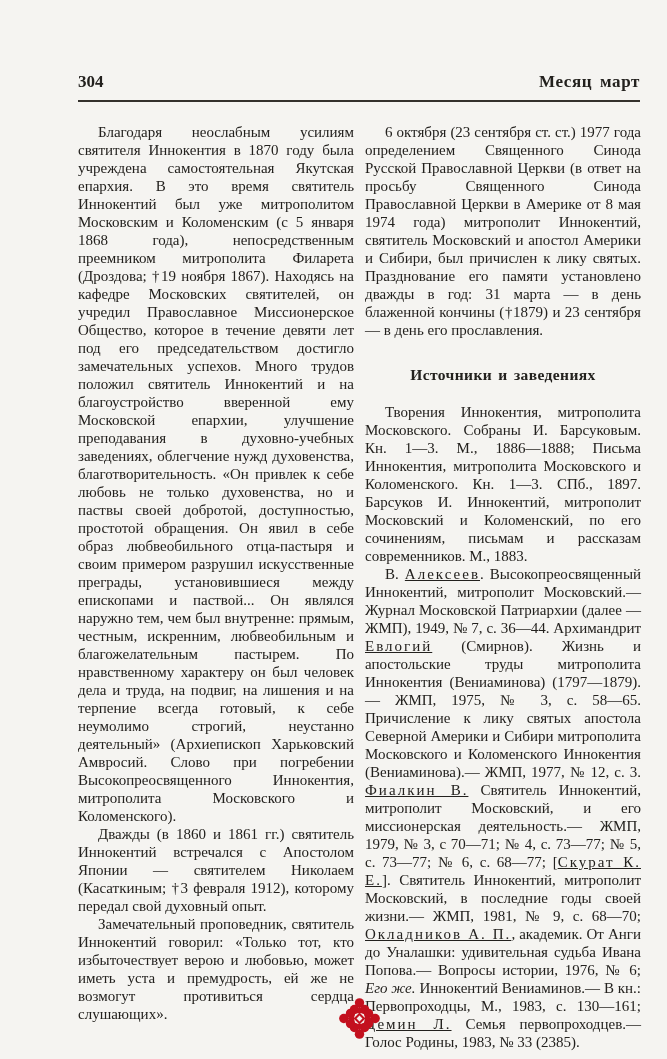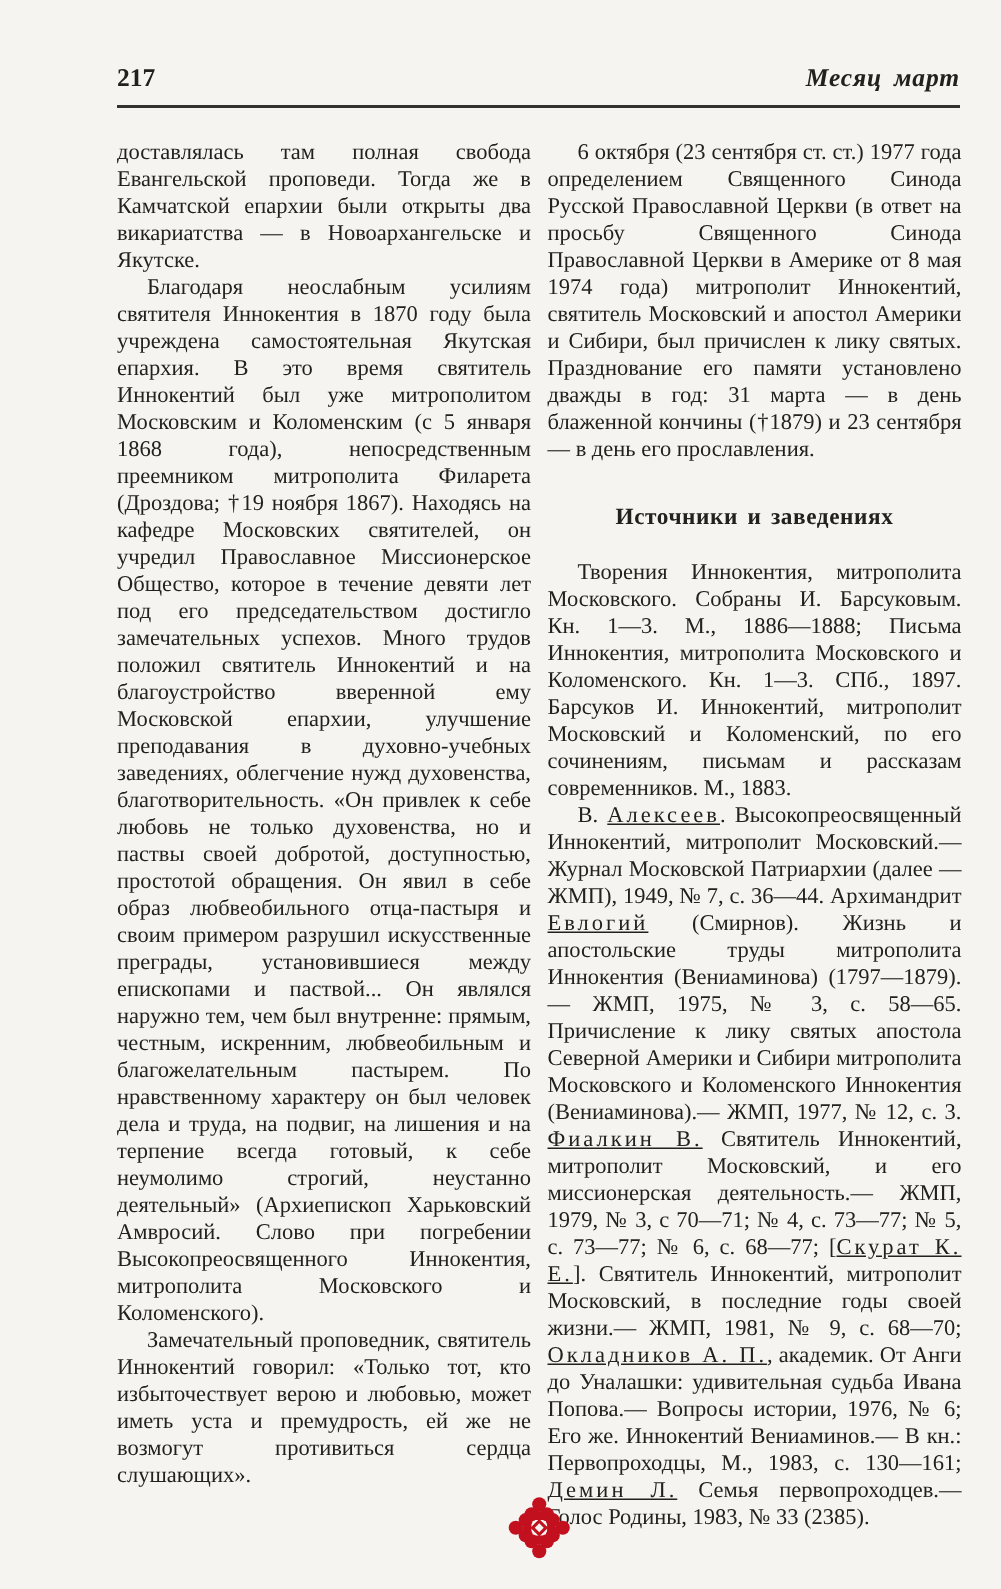--- a/index.html
+++ b/index.html
@@ -11,61 +11,61 @@
   .page {
     position: relative;
     width: 667px; height: 1059px;
     box-sizing: border-box;
     padding: 42px 27px 0 78px;
   }
   .header-row {
     display: flex; justify-content: space-between; align-items: baseline;
     font-size: 17px; font-weight: bold;
   }
-  .running-title { font-style: italic; letter-spacing: 0.6px; word-spacing: 3px; }
+  .running-title { letter-spacing: 0.6px; word-spacing: 3px; margin-top: 30px; }
   .header-rule { border: none; border-top: 2px solid #34312c; margin: 8px 0 0 0; }
   .columns { display: flex; gap: 11px; margin-top: 21px; }
   .col {
     width: 276px; flex: 0 0 276px;
     font-size: 15px; line-height: 18px;
     text-align: justify;
     hyphens: auto; -webkit-hyphens: auto;
   }
   .para { margin: 0; }
   .para.indent { text-indent: 20px; }
   .spaced { letter-spacing: 2px; text-decoration: underline; }
-  .italic { }
+  .italic { font-style: italic; }
   .sec-heading {
     font-weight: bold; text-align: center; text-indent: 0;
     font-size: 15.5px; letter-spacing: 0.4px; word-spacing: 2px;
     margin: 27px 0 19px 0;
   }
   .ornament {
     position: absolute; left: 336px; top: 995px;
     width: 47px; height: 47px;
     color: var(--ornament-color, #c3101e);
   }
   .ornament svg { display: block; width: 100%; height: 100%; }
 </style>
 </head>
 <body style="background: rgb(245, 244, 241); color: rgb(35, 33, 30);">
 
 <div class="page">
 
   <div class="header-row">
-    <span class="page-number">217</span>
+    <span class="page-number">304</span>
     <span class="running-title">Месяц март</span>
   </div>
 
   <hr class="header-rule" style="border-top-color: rgb(52, 49, 44);">
 
   <div class="columns">
     <div class="col">
-        <p class="para"><span>доставлялась там полная свобода Евангельской проповеди. Тогда же в Камчатской епархии были открыты два викариатства — в Новоархангельске и Якутске.</span></p>
         <p class="para indent"><span>Благодаря неослабным усилиям святителя Иннокентия в 1870 году была учреждена самостоятельная Якутская епархия. В это время святитель Иннокентий был уже митрополитом Московским и Коломенским (с 5 января 1868 года), непосредственным преемником митрополита Филарета (Дроздова; †19 ноября 1867). Находясь на кафедре Московских святителей, он учредил Православное Миссионерское Общество, которое в течение девяти лет под его председательством достигло замечательных успехов. Много трудов положил святитель Иннокентий и на благоустройство вверенной ему Московской епархии, улучшение преподавания в духовно-учебных заведениях, облегчение нужд духовенства, благотворительность. «Он привлек к себе любовь не только духовенства, но и паствы своей добротой, доступностью, простотой обращения. Он явил в себе образ любвеобильного отца-пастыря и своим примером разрушил искусственные преграды, установившиеся между епископами и паствой... Он являлся наружно тем, чем был внутренне: прямым, честным, искренним, любвеобильным и благожелательным пастырем. По нравственному характеру он был человек дела и труда, на подвиг, на лишения и на терпение всегда готовый, к себе неумолимо строгий, неустанно деятельный» (Архиепископ Харьковский Амвросий. Слово при погребении Высокопреосвященного Иннокентия, митрополита Московского и Коломенского).</span></p>
+        <p class="para indent"><span>Дважды (в 1860 и 1861 гг.) святитель Иннокентий встречался с Апостолом Японии — святителем Николаем (Касаткиным; †3 февраля 1912), которому передал свой духовный опыт.</span></p>
         <p class="para indent"><span>Замечательный проповедник, святитель Иннокентий говорил: «Только тот, кто избыточествует верою и любовью, может иметь уста и премудрость, ей же не возмогут противиться сердца слушающих».</span></p>
       </div>
     <div class="col">
         <p class="para indent"><span>6 октября (23 сентября ст. ст.) 1977 года определением Священного Синода Русской Православной Церкви (в ответ на просьбу Священного Синода Православной Церкви в Америке от 8 мая 1974 года) митрополит Иннокентий, святитель Московский и апостол Америки и Сибири, был причислен к лику святых. Празднование его памяти установлено дважды в год: 31 марта — в день блаженной кончины (†1879) и 23 сентября — в день его прославления.</span></p>
         <div class="sec-heading">Источники и заведениях</div>
         <p class="para indent"><span>Творения Иннокентия, митрополита Московского. Собраны И. Барсуковым. Кн. 1—3. М., 1886—1888; Письма Иннокентия, митрополита Московского и Коломенского. Кн. 1—3. СПб., 1897. Барсуков И. Иннокентий, митрополит Московский и Коломенский, по его сочинениям, письмам и рассказам современников. М., 1883.</span></p>
         <p class="para indent"><span>В. </span><span class="spaced">Алексеев</span><span>. Высокопреосвященный Иннокентий, митрополит Московский.— Журнал Московской Патриархии (далее — ЖМП), 1949, № 7, с. 36—44. Архимандрит </span><span class="spaced">Евлогий</span><span> (Смирнов). Жизнь и апостольские труды митрополита Иннокентия (Вениаминова) (1797—1879).— ЖМП, 1975, № 3, с. 58—65. Причисление к лику святых апостола Северной Америки и Сибири митрополита Московского и Коломенского Иннокентия (Вениаминова).— ЖМП, 1977, № 12, с. 3. </span><span class="spaced">Фиалкин В.</span><span> Святитель Иннокентий, митрополит Московский, и его миссионерская деятельность.— ЖМП, 1979, № 3, с 70—71; № 4, с. 73—77; № 5, с. 73—77; № 6, с. 68—77; [</span><span class="spaced">Скурат К. Е.</span><span>]. Святитель Иннокентий, митрополит Московский, в последние годы своей жизни.— ЖМП, 1981, № 9, с. 68—70; </span><span class="spaced">Окладников А. П.</span><span>, академик. От Анги до Уналашки: удивительная судьба Ивана Попова.— Вопросы истории, 1976, № 6; </span><span class="italic">Его же.</span><span> Иннокентий Вениаминов.— В кн.: Первопроходцы, М., 1983, с. 130—161; </span><span class="spaced">Демин Л.</span><span> Семья первопроходцев.— Голос Родины, 1983, № 33 (2385).</span></p>
       </div>
   </div>
 

